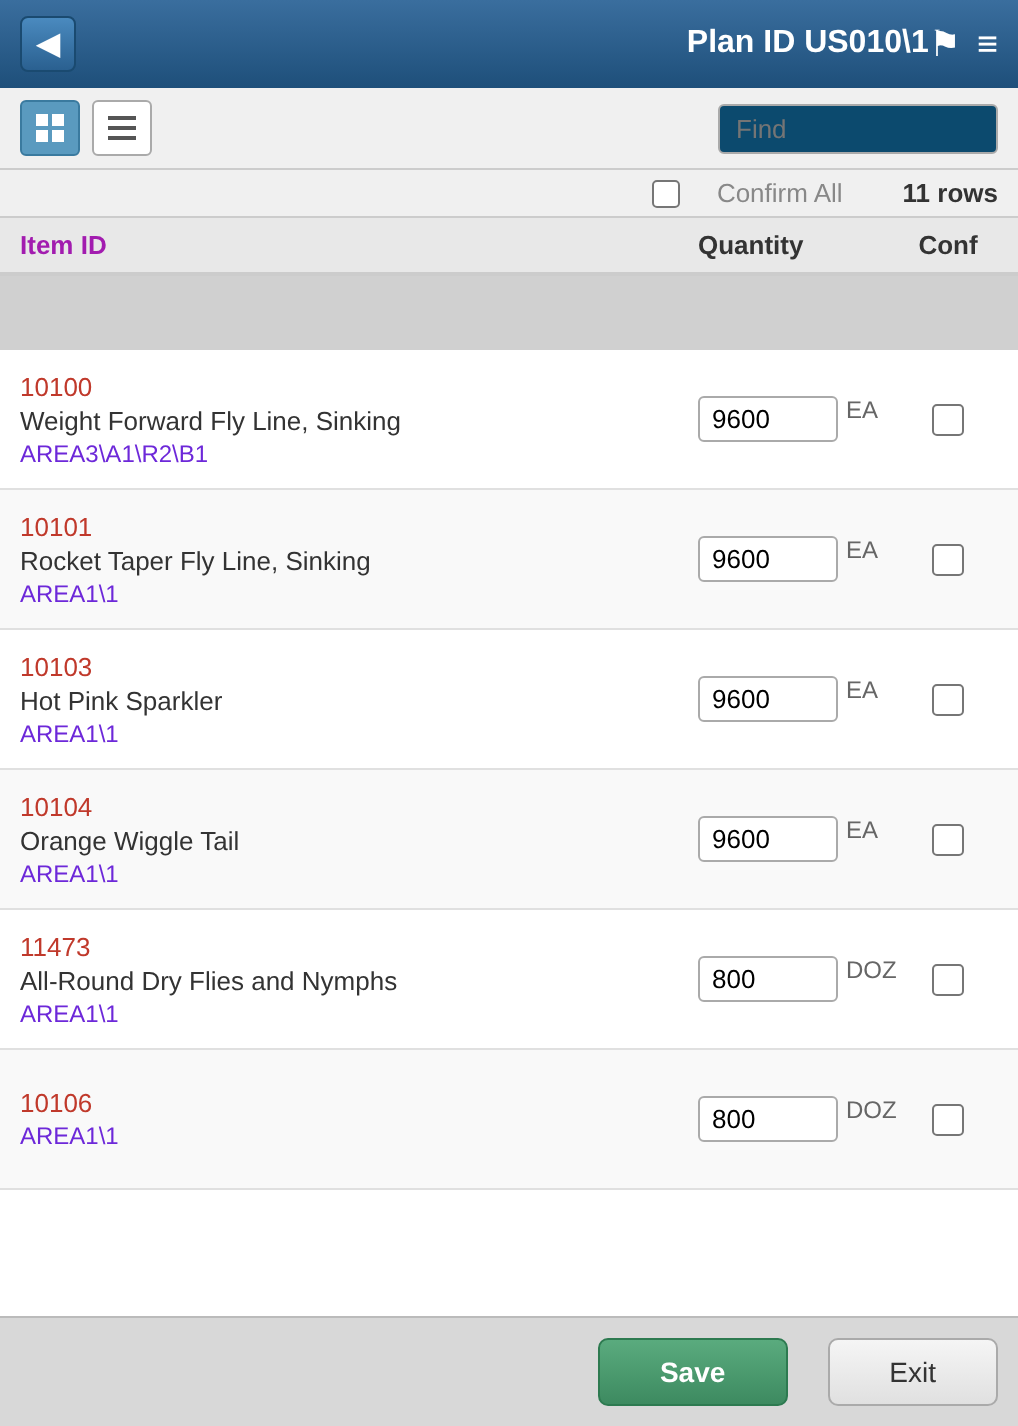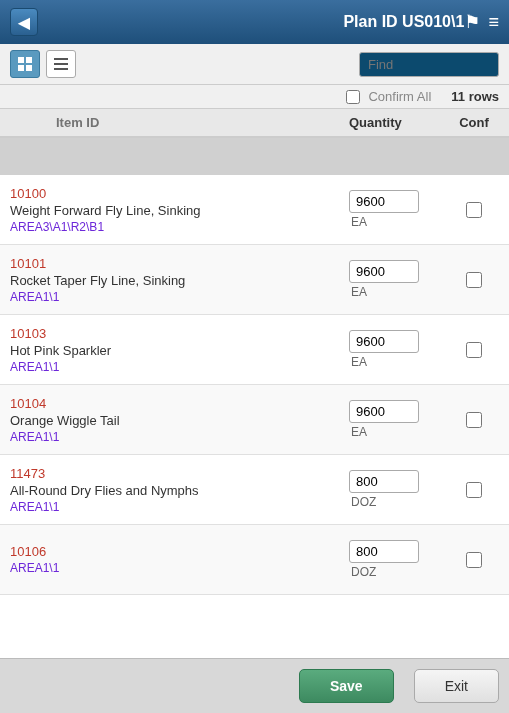--- a/index.html
+++ b/index.html
@@ -95,21 +95,21 @@
 
     
     .confirm-all-row {
       background: #f0f0f0;
       display: flex;
       align-items: center;
       justify-content: flex-end;
       padding: 4px 10px;
       border-bottom: 1px solid #ccc;
       flex-shrink: 0;
-      gap: 8px;
+      gap: 18px;
     }
     .confirm-all-label {
       color: #888;
       font-size: 13px;
     }
     .confirm-all-checkbox {
       width: 14px;
       height: 14px;
       cursor: pointer;
     }
@@ -125,22 +125,21 @@
       display: flex;
       background: #e8e8e8;
       border-bottom: 2px solid #ccc;
       padding: 6px 10px;
       flex-shrink: 0;
     }
     .col-item-id {
       flex: 1;
       font-weight: bold;
       font-size: 13px;
-      color: #737373;
-      margin-left: 46px;
+      color: #a21caf;
     }
     .col-quantity {
       width: 100px;
       font-weight: bold;
       font-size: 13px;
       color: #333;
       text-align: left;
     }
     .col-conf {
       width: 50px;
@@ -188,21 +187,21 @@
       font-size: 13px;
     }
     .item-area {
       color: #6d28d9;
       font-size: 12px;
     }
 
     .item-quantity {
       width: 100px;
       display: flex;
-      flex-direction: column;
+      flex-direction: row;
       align-items: flex-start;
       gap: 2px;
     }
     .qty-input {
       width: 70px;
       border: 1px solid #aaa;
       border-radius: 3px;
       padding: 3px 6px;
       font-size: 13px;
       text-align: left;

